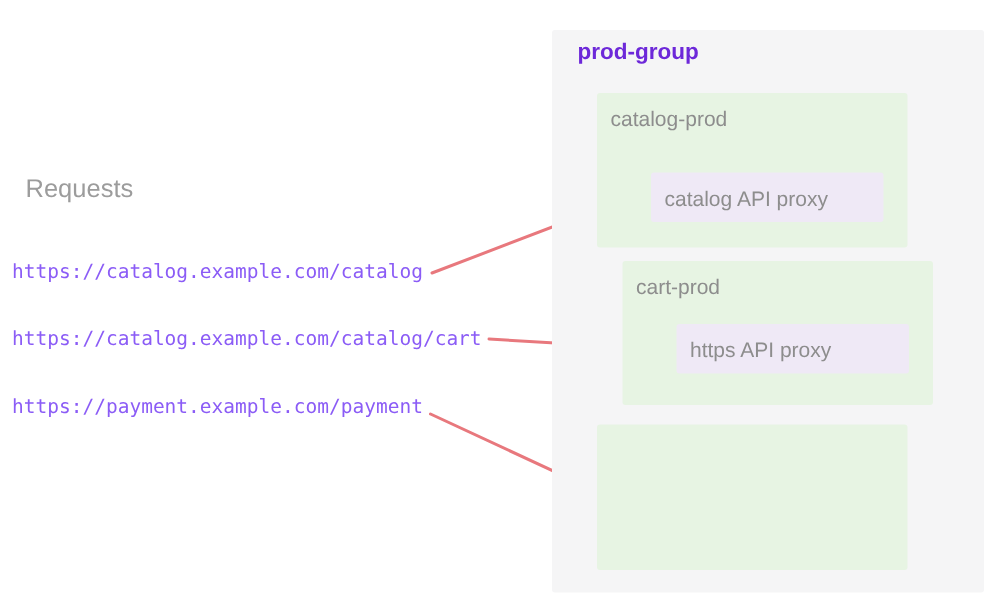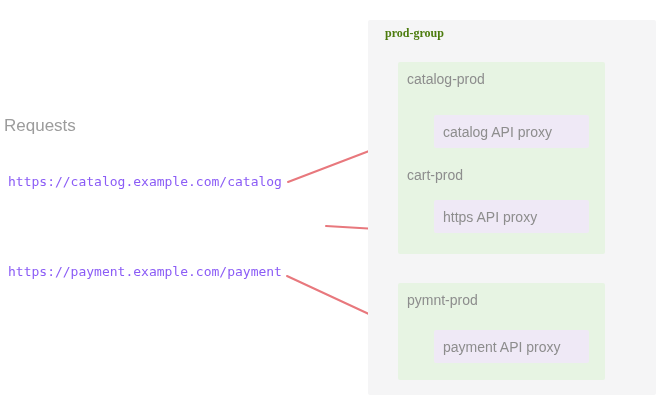--- a/index.html
+++ b/index.html
@@ -8,21 +8,21 @@
     width: 668px;
     height: 405px;
     background: #ffffff;
     overflow: hidden;
     font-family: "Liberation Sans", sans-serif;
   }
 
   
   .requests-heading {
     position: absolute;
-    left: 4px;
+    left: 17px;
     top: 116px;
     font-size: 17px;
     color: #9c9c9c;
   }
   .request-url {
     position: absolute;
     left: 8px;
     font-family: "DejaVu Sans Mono", "Liberation Mono", monospace;
     font-size: 13px;
     color: #8b5cf6;
@@ -47,34 +47,33 @@
     top: 20px;
     width: 288px;
     height: 375px;
     background: #f5f5f6;
     border-radius: 2px;
   }
   .group-title {
     position: absolute;
     left: 17px;
     top: 6px;
-    font-size: 12px;
+    font-size: 15px;
     font-weight: 700;
-    color: #4d7c0f;
-    font-family: Liberation Serif, serif;
+    color: #6d28d9;
   }
   .env-box {
     position: absolute;
     left: 30px;
     width: 207px;
     background: #e7f4e3;
     border-radius: 2px;
   }
   .env-box.e1 { top: 42px;  height: 103px; text-decoration: underline; }
-  .env-box.e2 { top: 138px; height: 96px;  }
+  .env-box.e2 { top: 154px; height: 96px; margin-left: 17px;  }
   .env-box.e3 { top: 263px; height: 97px;  }
   .env-name {
     position: absolute;
     left: 9px;
     top: 9px;
     font-size: 14px;
     color: #8d8d8d;
   }
   .proxy-box {
     position: absolute;
@@ -98,20 +97,21 @@
   }
 </style>
 </head>
 <body>
 
 <div class="canvas">
 
   <div class="requests-heading">Requests</div>
 
   <div class="request-url u1">https://catalog.example.com/catalog</div>
+  <div class="request-url u2">https://catalog.example.com/catalog/cart</div>
   <div class="request-url u3">https://payment.example.com/payment</div>
 
   <svg class="arrows" viewBox="0 0 668 405" xmlns="http://www.w3.org/2000/svg">
     <defs>
       <marker id="ah" viewBox="0 0 12 10" refX="11" refY="5" markerWidth="12" markerHeight="10" orient="auto" markerUnits="userSpaceOnUse">
         <path d="M0,0 L12,5 L0,10 Z" fill="#e8787d"></path>
       </marker>
     </defs>
     <line x1="288" y1="182" x2="428" y2="128.5" stroke="#e8787d" stroke-width="2" stroke-linecap="round" marker-end="url(#ah)"></line>
     <line x1="326" y1="226" x2="427" y2="232" stroke="#e8787d" stroke-width="2" stroke-linecap="round" marker-end="url(#ah)"></line>
@@ -129,20 +129,16 @@
     </div>
 
     <div class="env-box e2">
       <div class="env-name">cart-prod</div>
       <div class="proxy-box">
         <span class="proxy-label">https API proxy</span>
       </div>
     </div>
 
     <div class="env-box e3">
-      <div class="env-name">pymnt-prod</div>
-      <div class="proxy-box">
-        <span class="proxy-label">payment API proxy</span>
-      </div>
     </div>
   </div>
 
 </div>
 
 </body></html>

